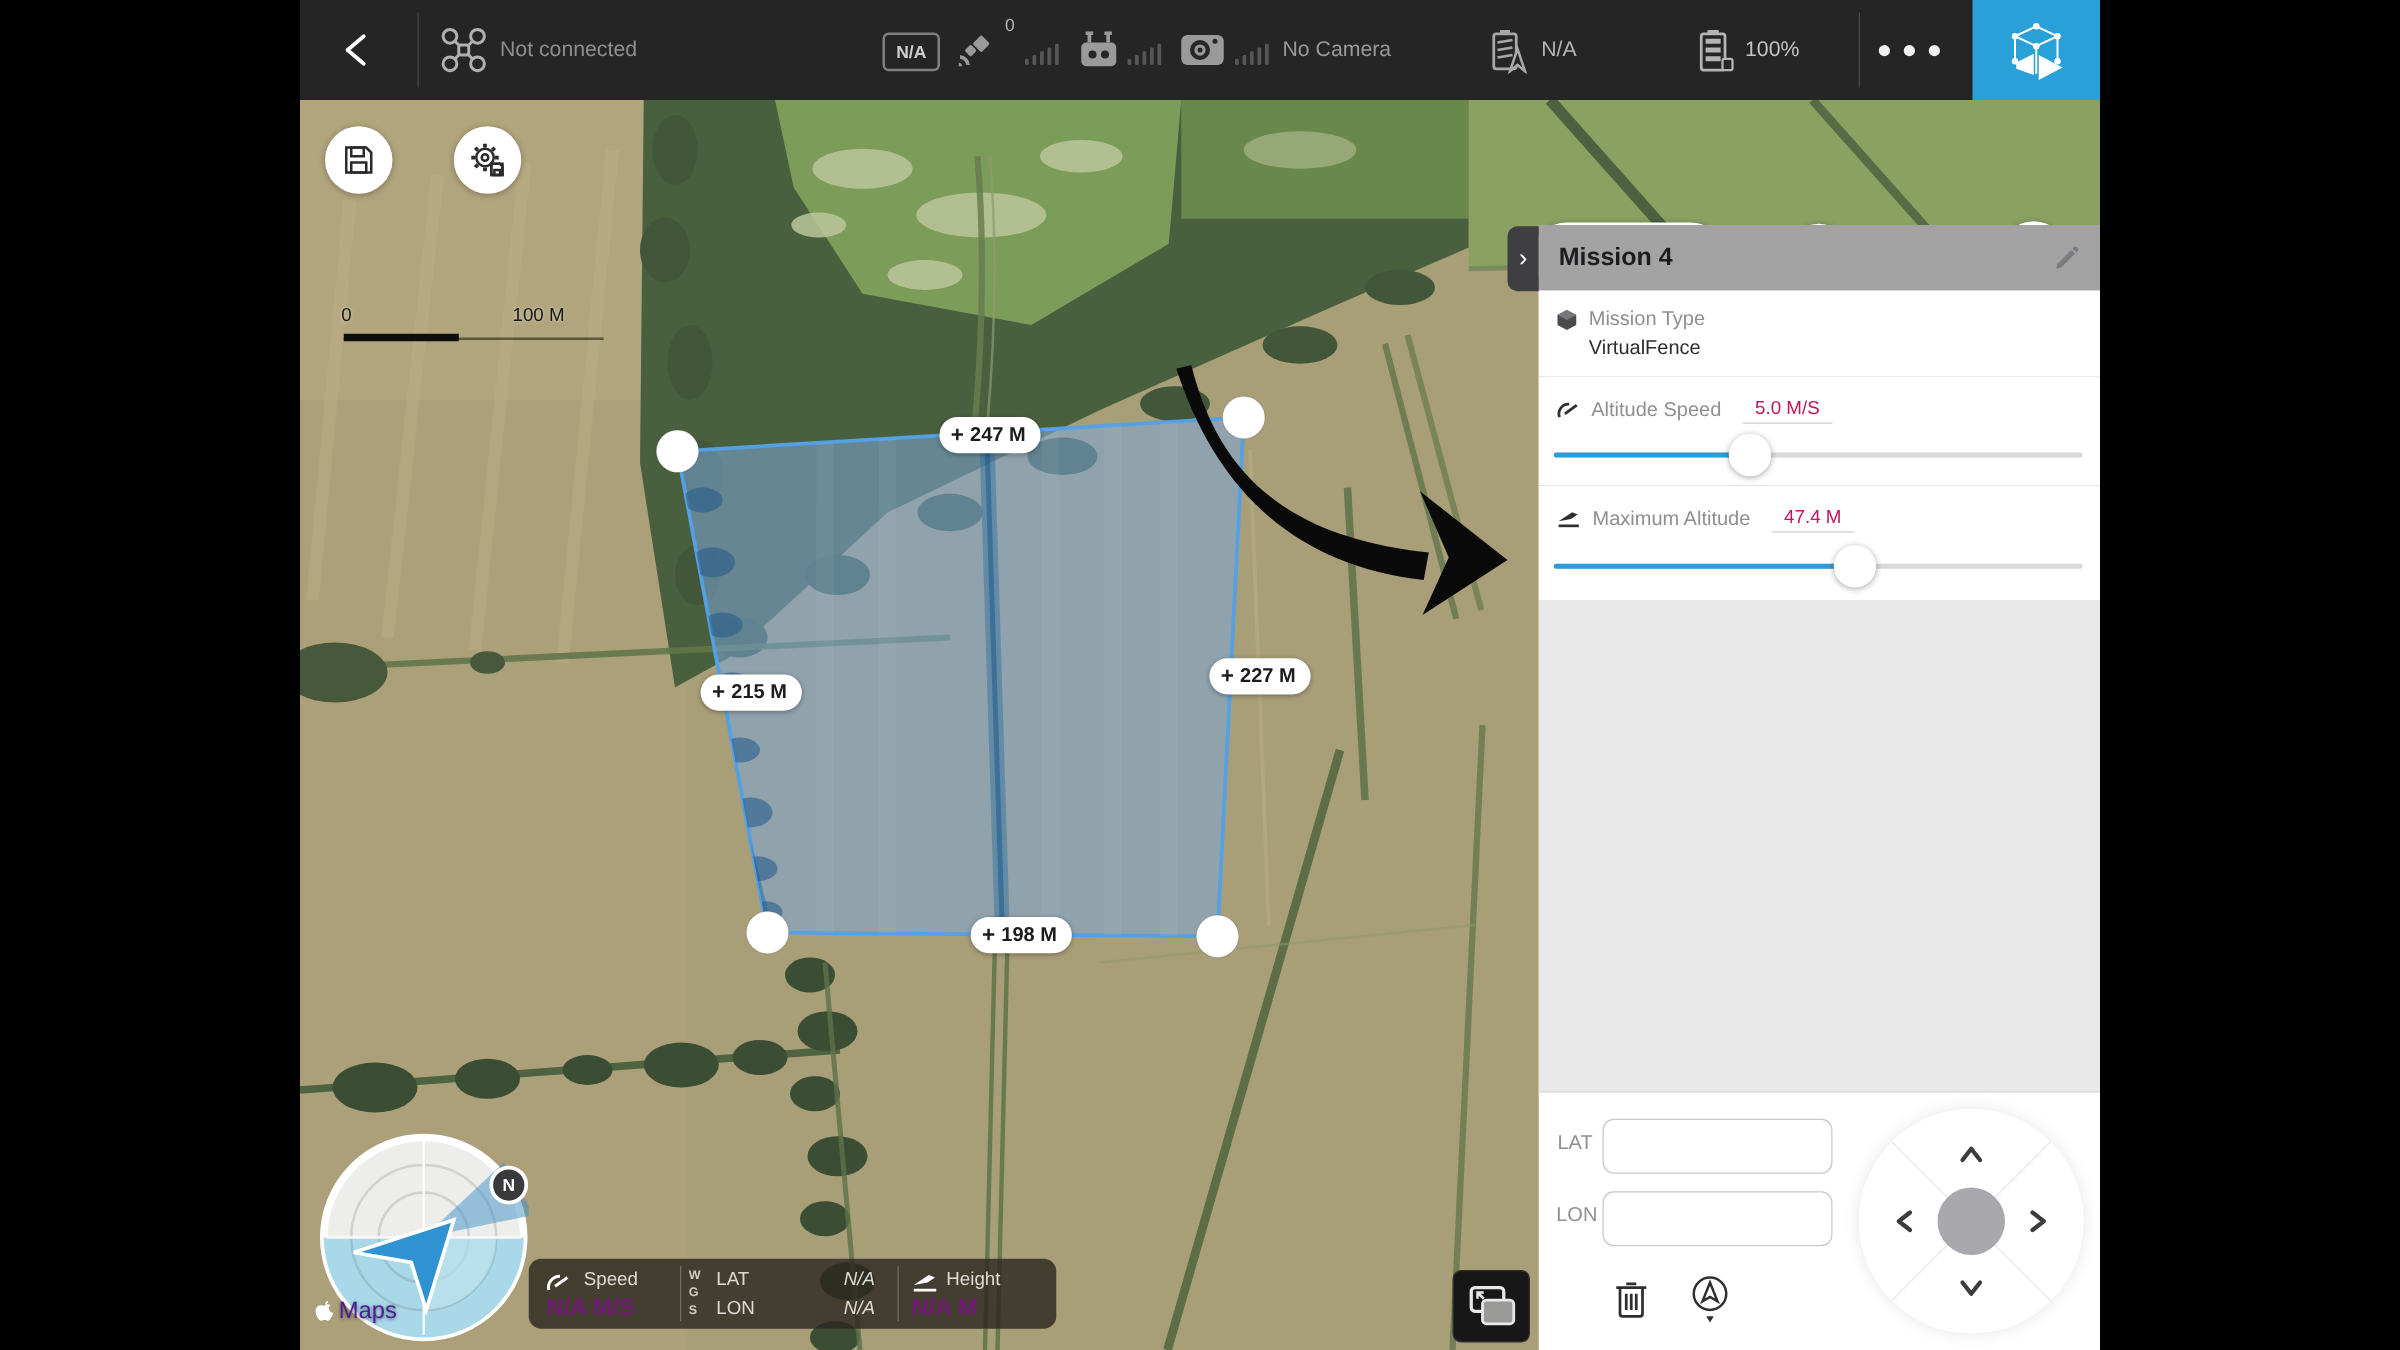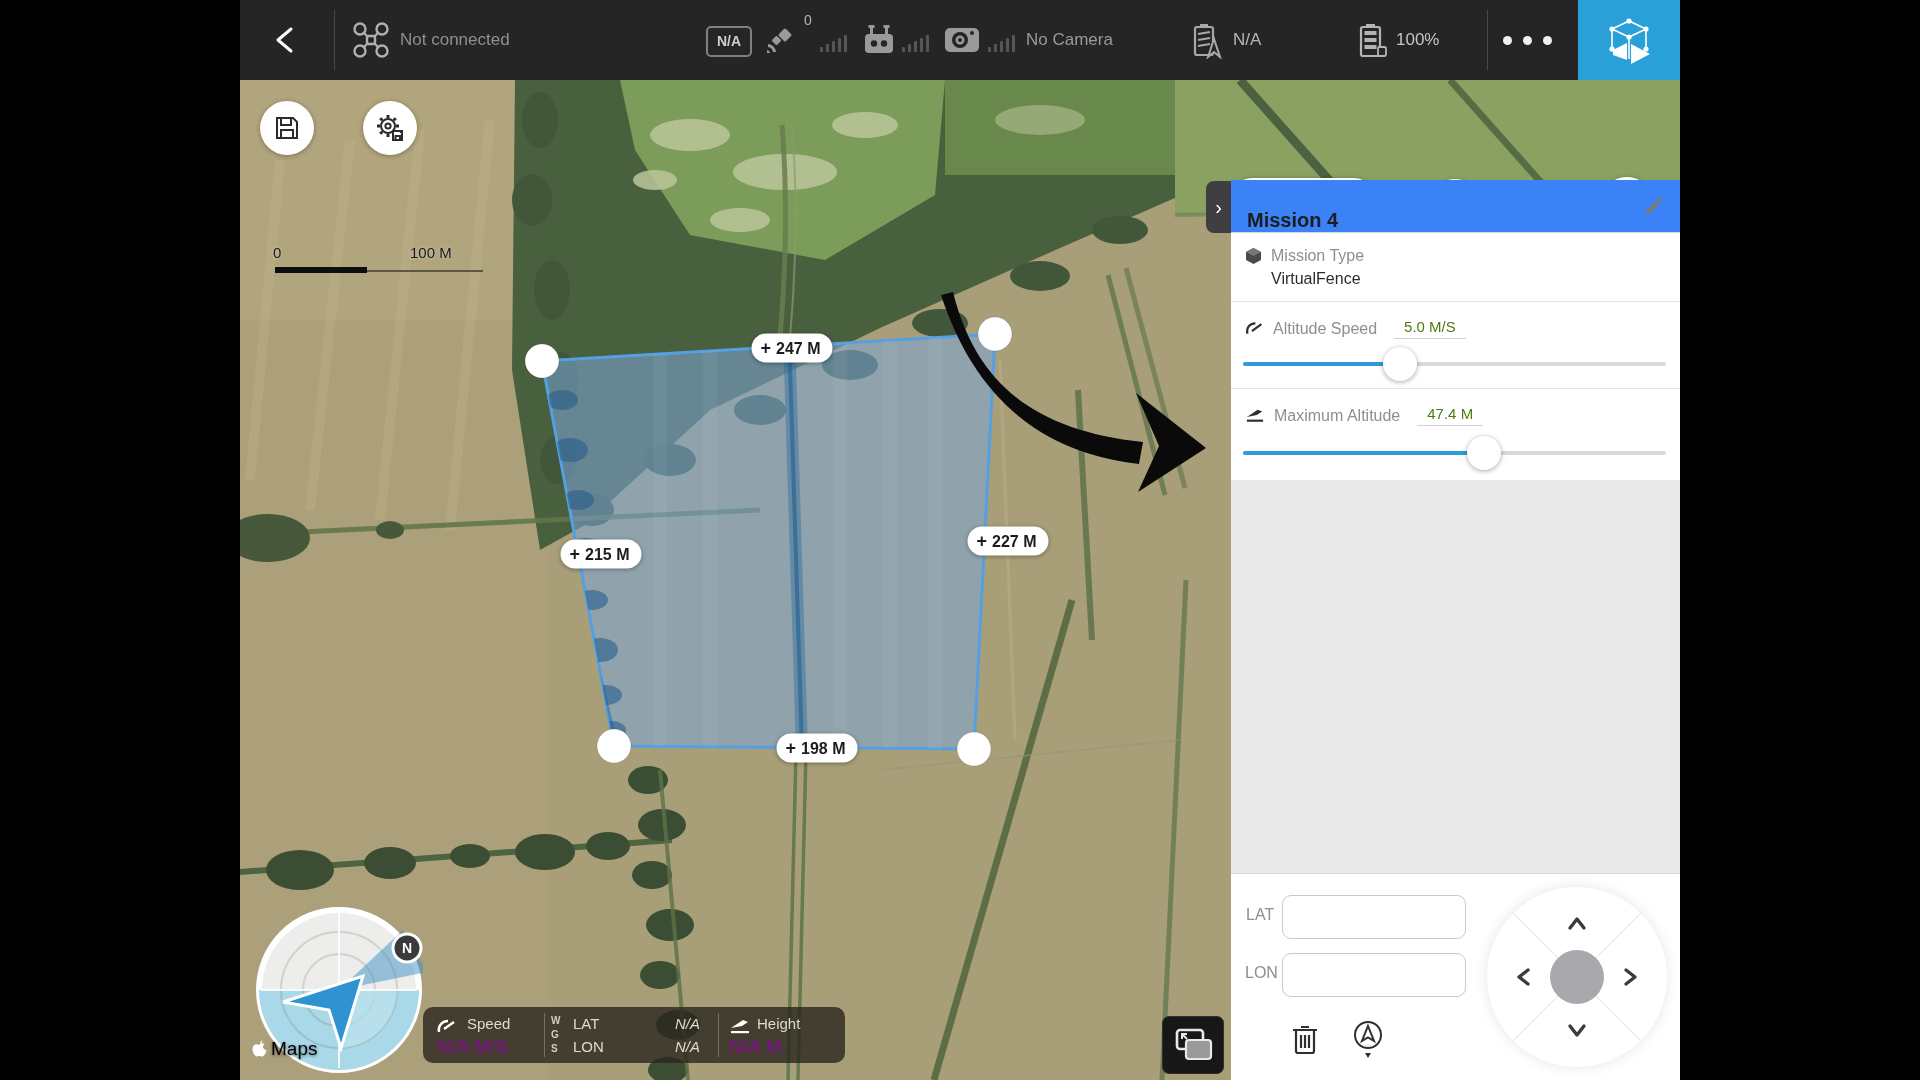--- a/index.html
+++ b/index.html
@@ -36,30 +36,30 @@
   .mode-pill{position:absolute;left:985px;top:98px;width:156px;height:56px;border-radius:28px;background:#fff;
     box-shadow:0 1px 5px rgba(0,0,0,.3);display:flex;align-items:center;padding:0 0 0 15px;box-sizing:border-box;
     gap:9px;z-index:20;}
   .mode-label{font-size:19px;color:#1d1d1f;}
   .toggle{width:62px;height:33px;border-radius:17px;background:#45a6dc;position:relative;}
   .toggle .knob{position:absolute;right:1px;top:1px;width:31px;height:31px;border-radius:50%;background:#fff;
     box-shadow:0 1px 2px rgba(0,0,0,.25);box-sizing:border-box;border:2px solid #3c9fd6;}
 
   
   .panel{position:absolute;left:991px;top:180px;width:449px;height:900px;background:#fff;z-index:40;}
-  .panel-header{position:absolute;left:0;top:0;width:100%;height:53px;background:#3b82f6;
-    border-bottom:1px solid #d8d8da;box-sizing:border-box;display:flex;align-items:flex-end;}
+  .panel-header{position:absolute;left:0;top:0;width:100%;height:53px;background:#a3a3a3;
+    border-bottom:1px solid #d8d8da;box-sizing:border-box;display:flex;align-items:center;}
   .panel-title{font-size:20px;font-weight:bold;color:#1d1d1f;margin-left:16px;}
   .edit-btn{position:absolute;right:14px;top:14px;width:26px;height:26px;display:flex;align-items:center;justify-content:center;}
   .collapse-tab{position:absolute;left:966px;top:181px;width:25px;height:52px;background:#3f3f41;
     border-radius:8px 0 0 8px;color:#fff;font-size:20px;display:flex;align-items:center;justify-content:center;z-index:41;}
   .sec{position:absolute;left:0;width:100%;box-sizing:border-box;border-bottom:1px solid #e4e4e6;background:#fff;}
   .sec-row{display:flex;align-items:center;gap:9px;padding:16px 0 0 14px;}
   .sec-label{font-size:16px;color:#8e8e93;}
-  .sec-value{font-size:15px;color:#4d7c0f;border-bottom:1.5px solid #d0d0d2;padding:0 10px 3px 10px;margin-left:8px;}
+  .sec-value{font-size:15px;color:#be185d;border-bottom:1.5px solid #d0d0d2;padding:0 10px 3px 10px;margin-left:8px;}
   .slider{position:absolute;left:12px;right:14px;height:4px;border-radius:2px;background:#d9d9dc;}
   .slider .fill{position:absolute;left:0;top:0;height:4px;border-radius:2px;background:#2f9bd8;}
   .slider .thumb{position:absolute;top:-15px;width:34px;height:34px;border-radius:50%;background:#fff;
     box-shadow:0 1px 5px rgba(0,0,0,.35);}
   .gray-zone{position:absolute;left:991px;top:480px;width:449px;height:393px;background:#e9e9ea;z-index:40;
     border-bottom:1px solid #d9d9db;}
   .coord-label{position:absolute;font-size:16px;color:#8e8e93;z-index:45;}
   .coord-input{position:absolute;width:184px;height:44px;border:1px solid #c9c9cb;border-radius:9px;background:#fff;
     box-sizing:border-box;z-index:45;font-size:16px;padding:0 10px;color:#2c2c2e;outline:none;}
   .icon-btn{position:absolute;z-index:45;display:flex;align-items:center;justify-content:center;}
@@ -72,21 +72,21 @@
   .dpad .chev{position:absolute;width:28px;height:28px;}
 
   
   .telemetry{position:absolute;left:183px;top:927px;width:422px;height:56px;background:rgba(43,38,30,.8);
     border-radius:10px;z-index:14;color:#fff;}
   .tele-div{position:absolute;top:6px;width:1px;height:44px;background:rgba(255,255,255,.25);}
   .tele-label{position:absolute;font-size:15px;color:#dedbd4;}
   .tele-value{position:absolute;font-size:19px;font-weight:bold;color:#701a75;}
   .wgs{position:absolute;left:128px;top:7px;font-size:10px;color:#cfccc6;line-height:14px;font-weight:bold;}
   .compass{position:absolute;left:15px;top:826px;width:168px;height:168px;z-index:15;}
-  .attrib{position:absolute;left:12px;top:958px;z-index:16;color:#000000;font-size:19px;
+  .attrib{position:absolute;left:12px;top:958px;z-index:16;color:#4c1d95;font-size:19px;
     text-shadow:0 1px 3px rgba(0,0,0,.55);display:flex;align-items:center;gap:4px;}
   .pip-btn{position:absolute;left:922px;top:936px;width:60px;height:56px;background:#171717;border:1px solid #303030;
     border-radius:7px;z-index:16;display:flex;align-items:center;justify-content:center;}
 </style>
 </head>
 <body>
 
 <div class="stage">
 
   <div class="map">

